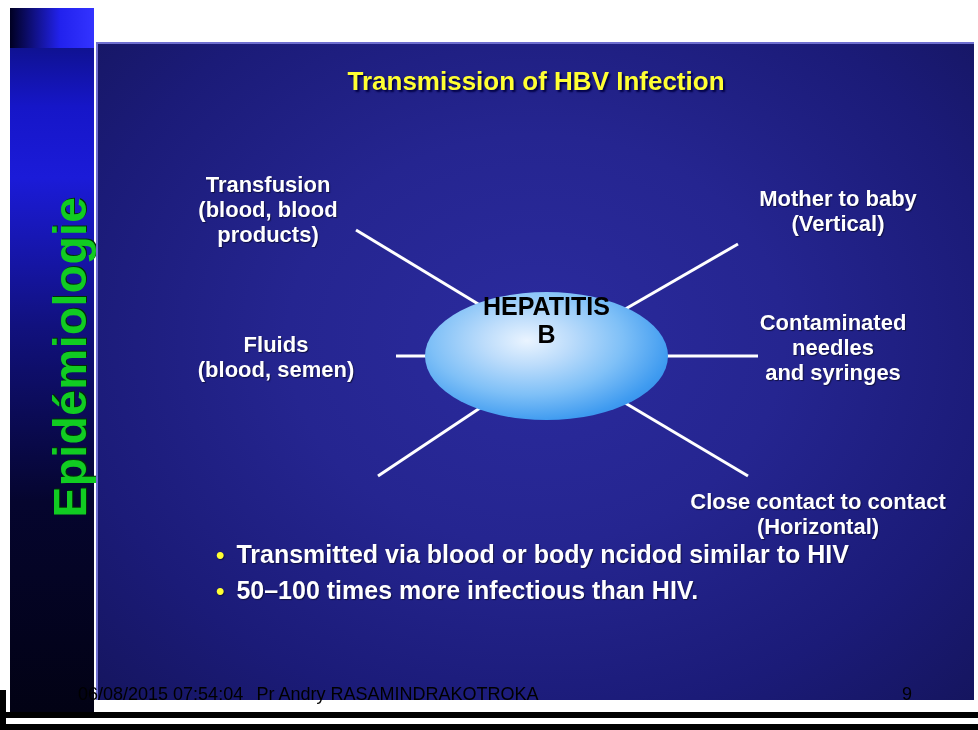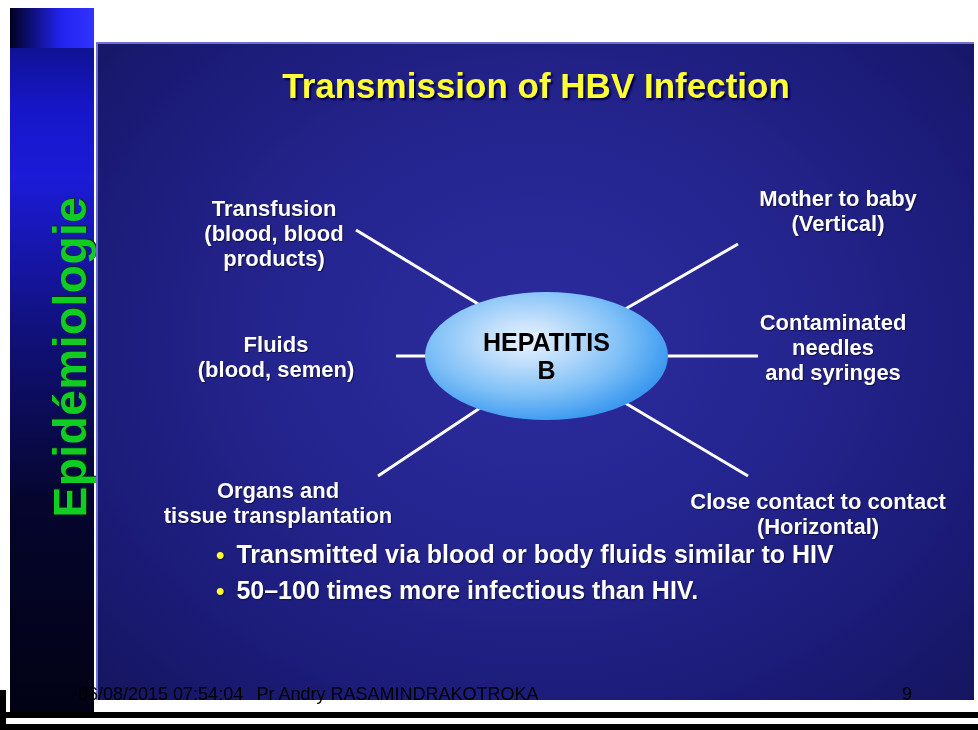--- a/index.html
+++ b/index.html
@@ -60,21 +60,21 @@
     border-left: 2px solid #6f6fd0;
     box-sizing: border-box;
   }
   .slide-title {
     position: absolute;
     left: 0;
     top: 22px;
     width: 100%;
     text-align: center;
     color: #ffff33;
-    font-size: 35px;
+    font-size: 26px;
     font-weight: bold;
     text-shadow: 2px 2px 2px #000044;
   }
   
   .diagram {
     position: absolute;
     left: 0;
     top: 80px;
     width: 878px;
     height: 400px;
@@ -95,36 +95,35 @@
   }
   .center-label {
     position: absolute;
     left: 327px;
     top: 168px;
     width: 243px;
     height: 128px;
     display: flex;
     flex-direction: column;
     align-items: center;
-    justify-content: center;
     color: #000000;
     font-size: 25px;
     font-weight: bold;
     line-height: 1.12;
     text-align: center;
   }
   .node-label {
     position: absolute;
     color: #ffffff;
     font-size: 22px;
     font-weight: bold;
     line-height: 1.14;
     text-shadow: 1px 1px 1px #111144;
   }
-  .n0 { left: 46px;  top: 48px;  width: 260px; text-align: center; margin-top: 24px; }
+  .n0 { left: 40px;  top: 48px;  width: 260px; text-align: center; }
   .n1 { left: 610px; top: 62px;  width: 260px; text-align: center; }
   .n2 { left: 40px;  top: 208px; width: 276px; text-align: center; }
   .n3 { left: 600px; top: 186px; width: 270px; text-align: center; }
   .n4 { left: 30px;  top: 354px; width: 300px; text-align: center; }
   .n5 { left: 570px; top: 352px; width: 300px; text-align: center; margin-top: 13px; }
   
   .bullets {
     position: absolute;
     left: 118px;
     top: 496px;
@@ -220,28 +219,27 @@
       <div class="center-ellipse"></div>
       <div class="center-label">
         <span>HEPATITIS</span>
         <span>B</span>
       </div>
 
       <div class="node-label n0">Transfusion<br>(blood, blood<br>products)</div>
       <div class="node-label n1">Mother to baby<br>(Vertical)</div>
       <div class="node-label n2">Fluids<br>(blood, semen)</div>
       <div class="node-label n3">Contaminated<br>needles<br>and syringes</div>
-      <div class="node-label n4">Organs and<br>tissue transplantation</div>
       <div class="node-label n5">Close contact to contact<br>(Horizontal)</div>
     </div>
 
     <div class="bullets">
       <div class="bullet">
         <span class="dot">•</span>
-        <span>Transmitted via blood or body fluids similar to HIV</span>
+        <span>Transmitted via blood or body ncidod similar to HIV</span>
       </div>
       <div class="bullet">
         <span class="dot">•</span>
         <span>50–100 times more infectious than HIV.</span>
       </div>
     </div>
 
   </div>
 
   <div class="footer">

